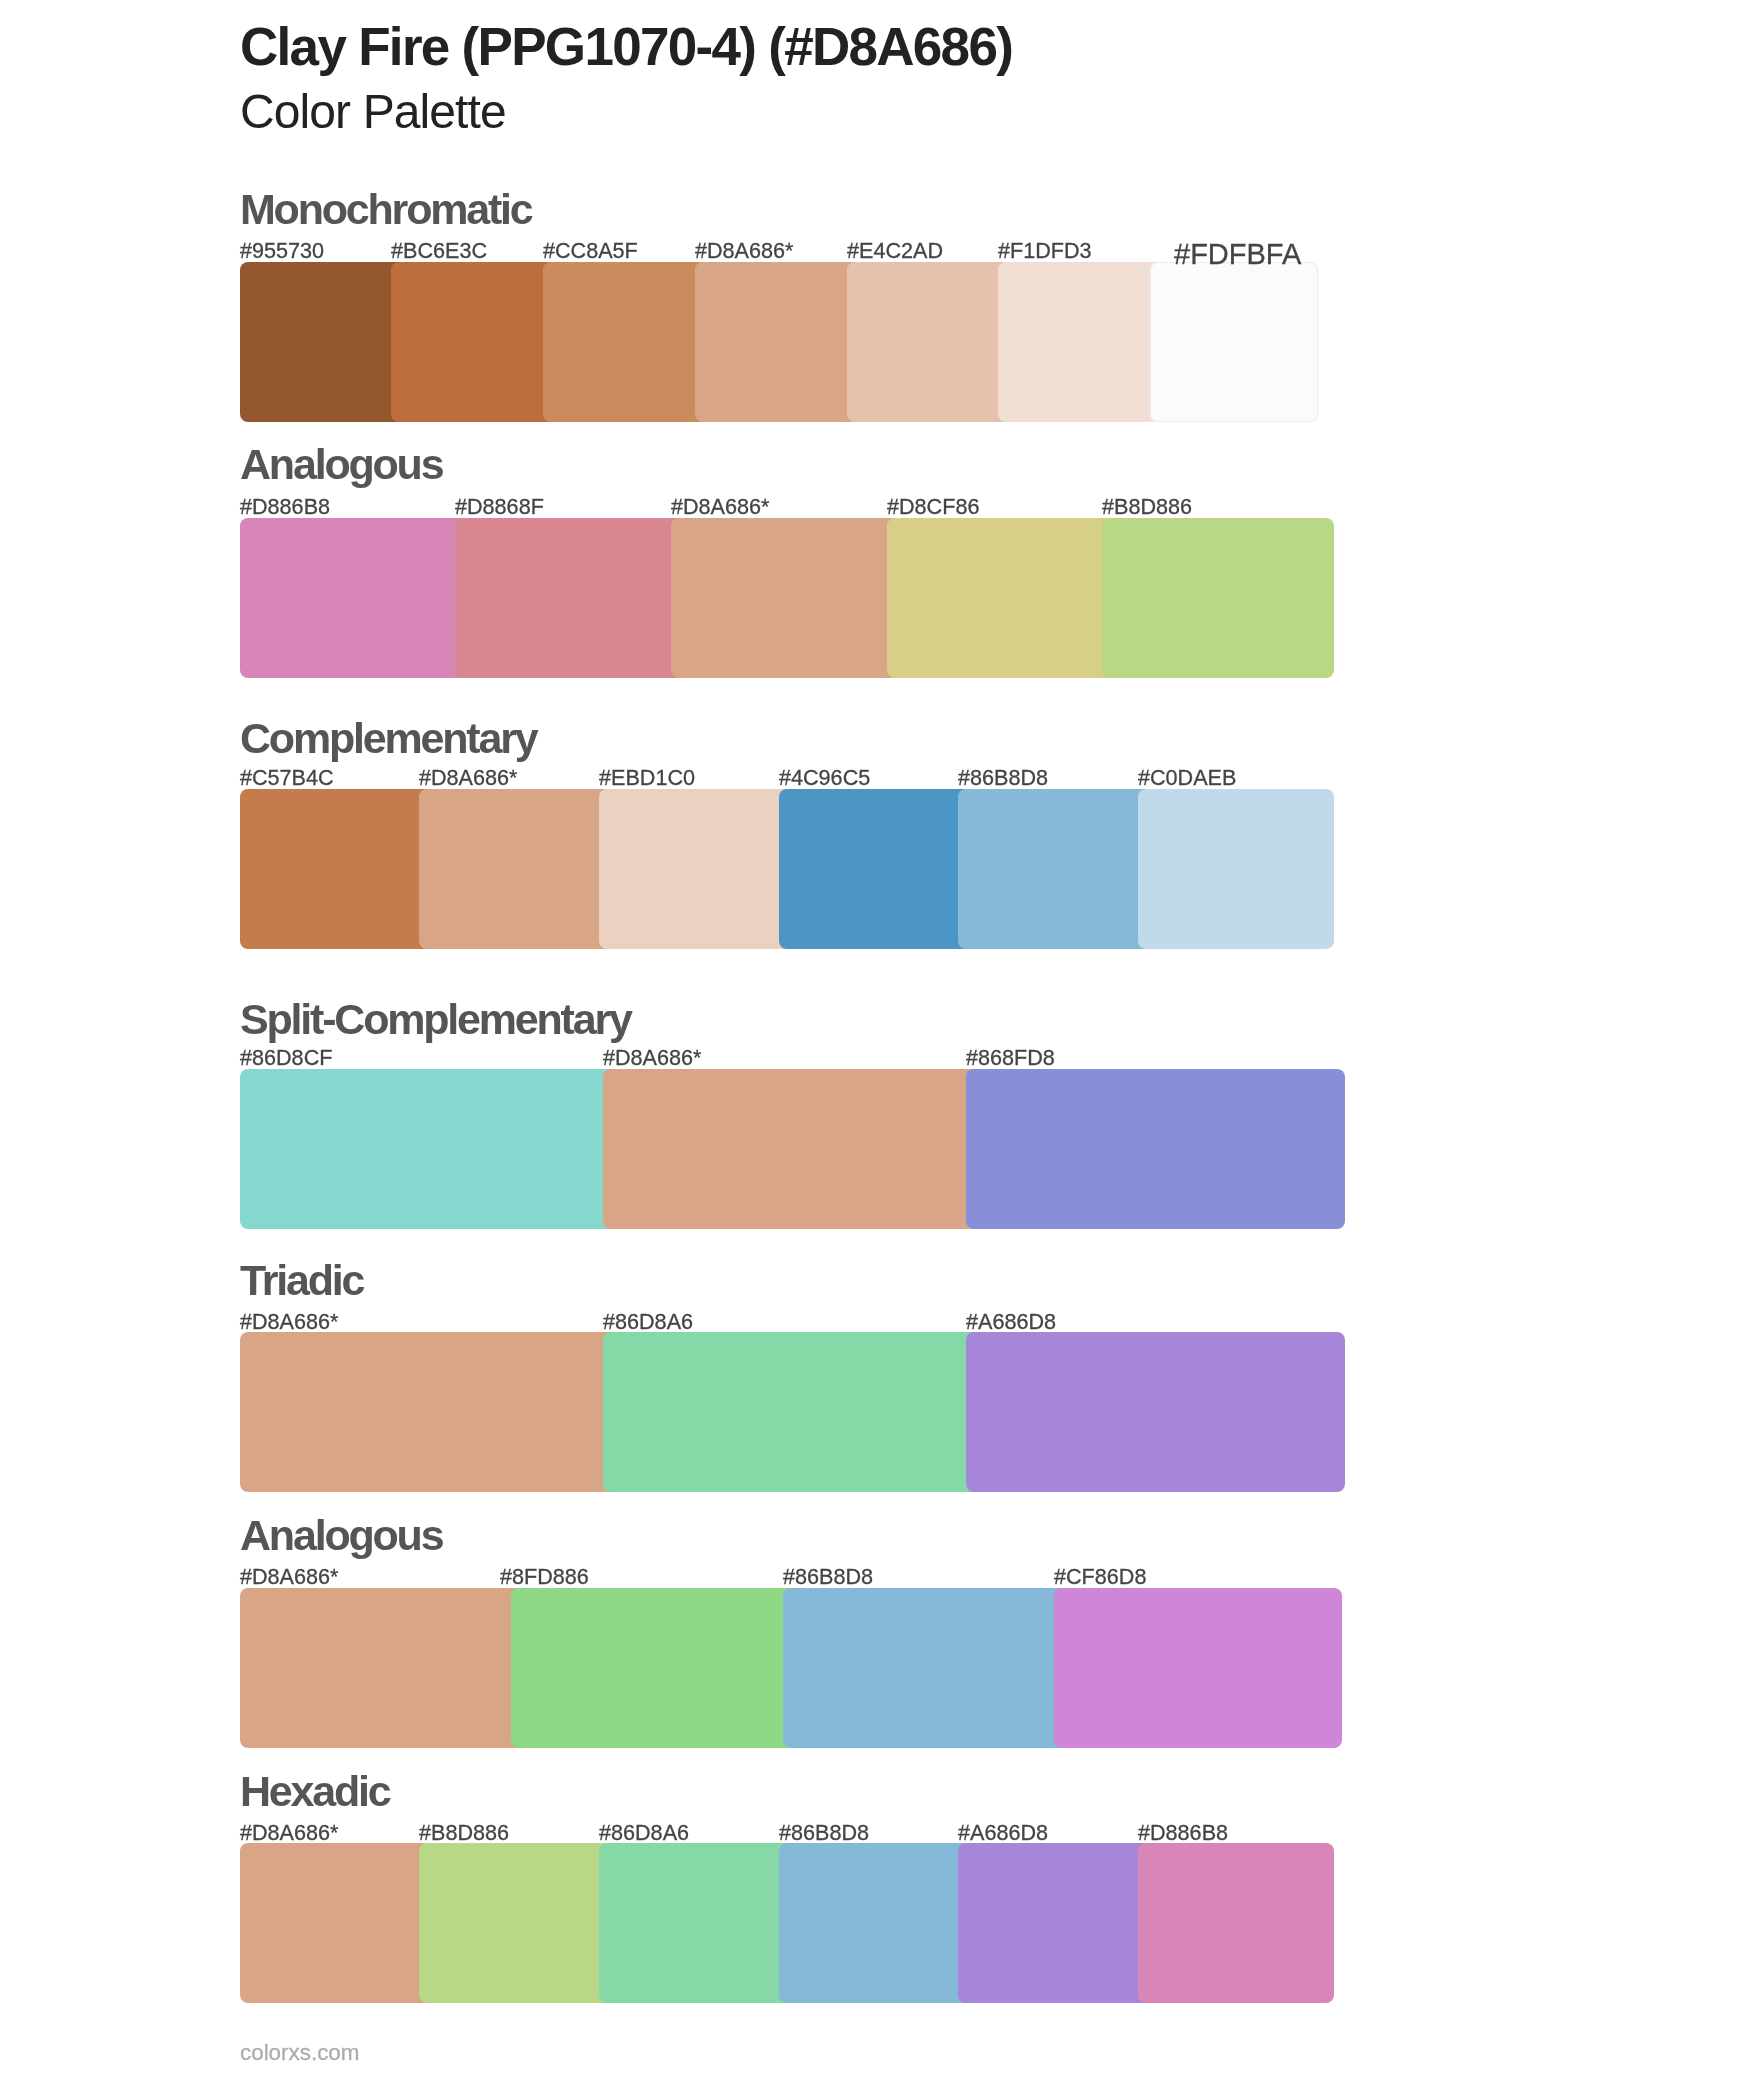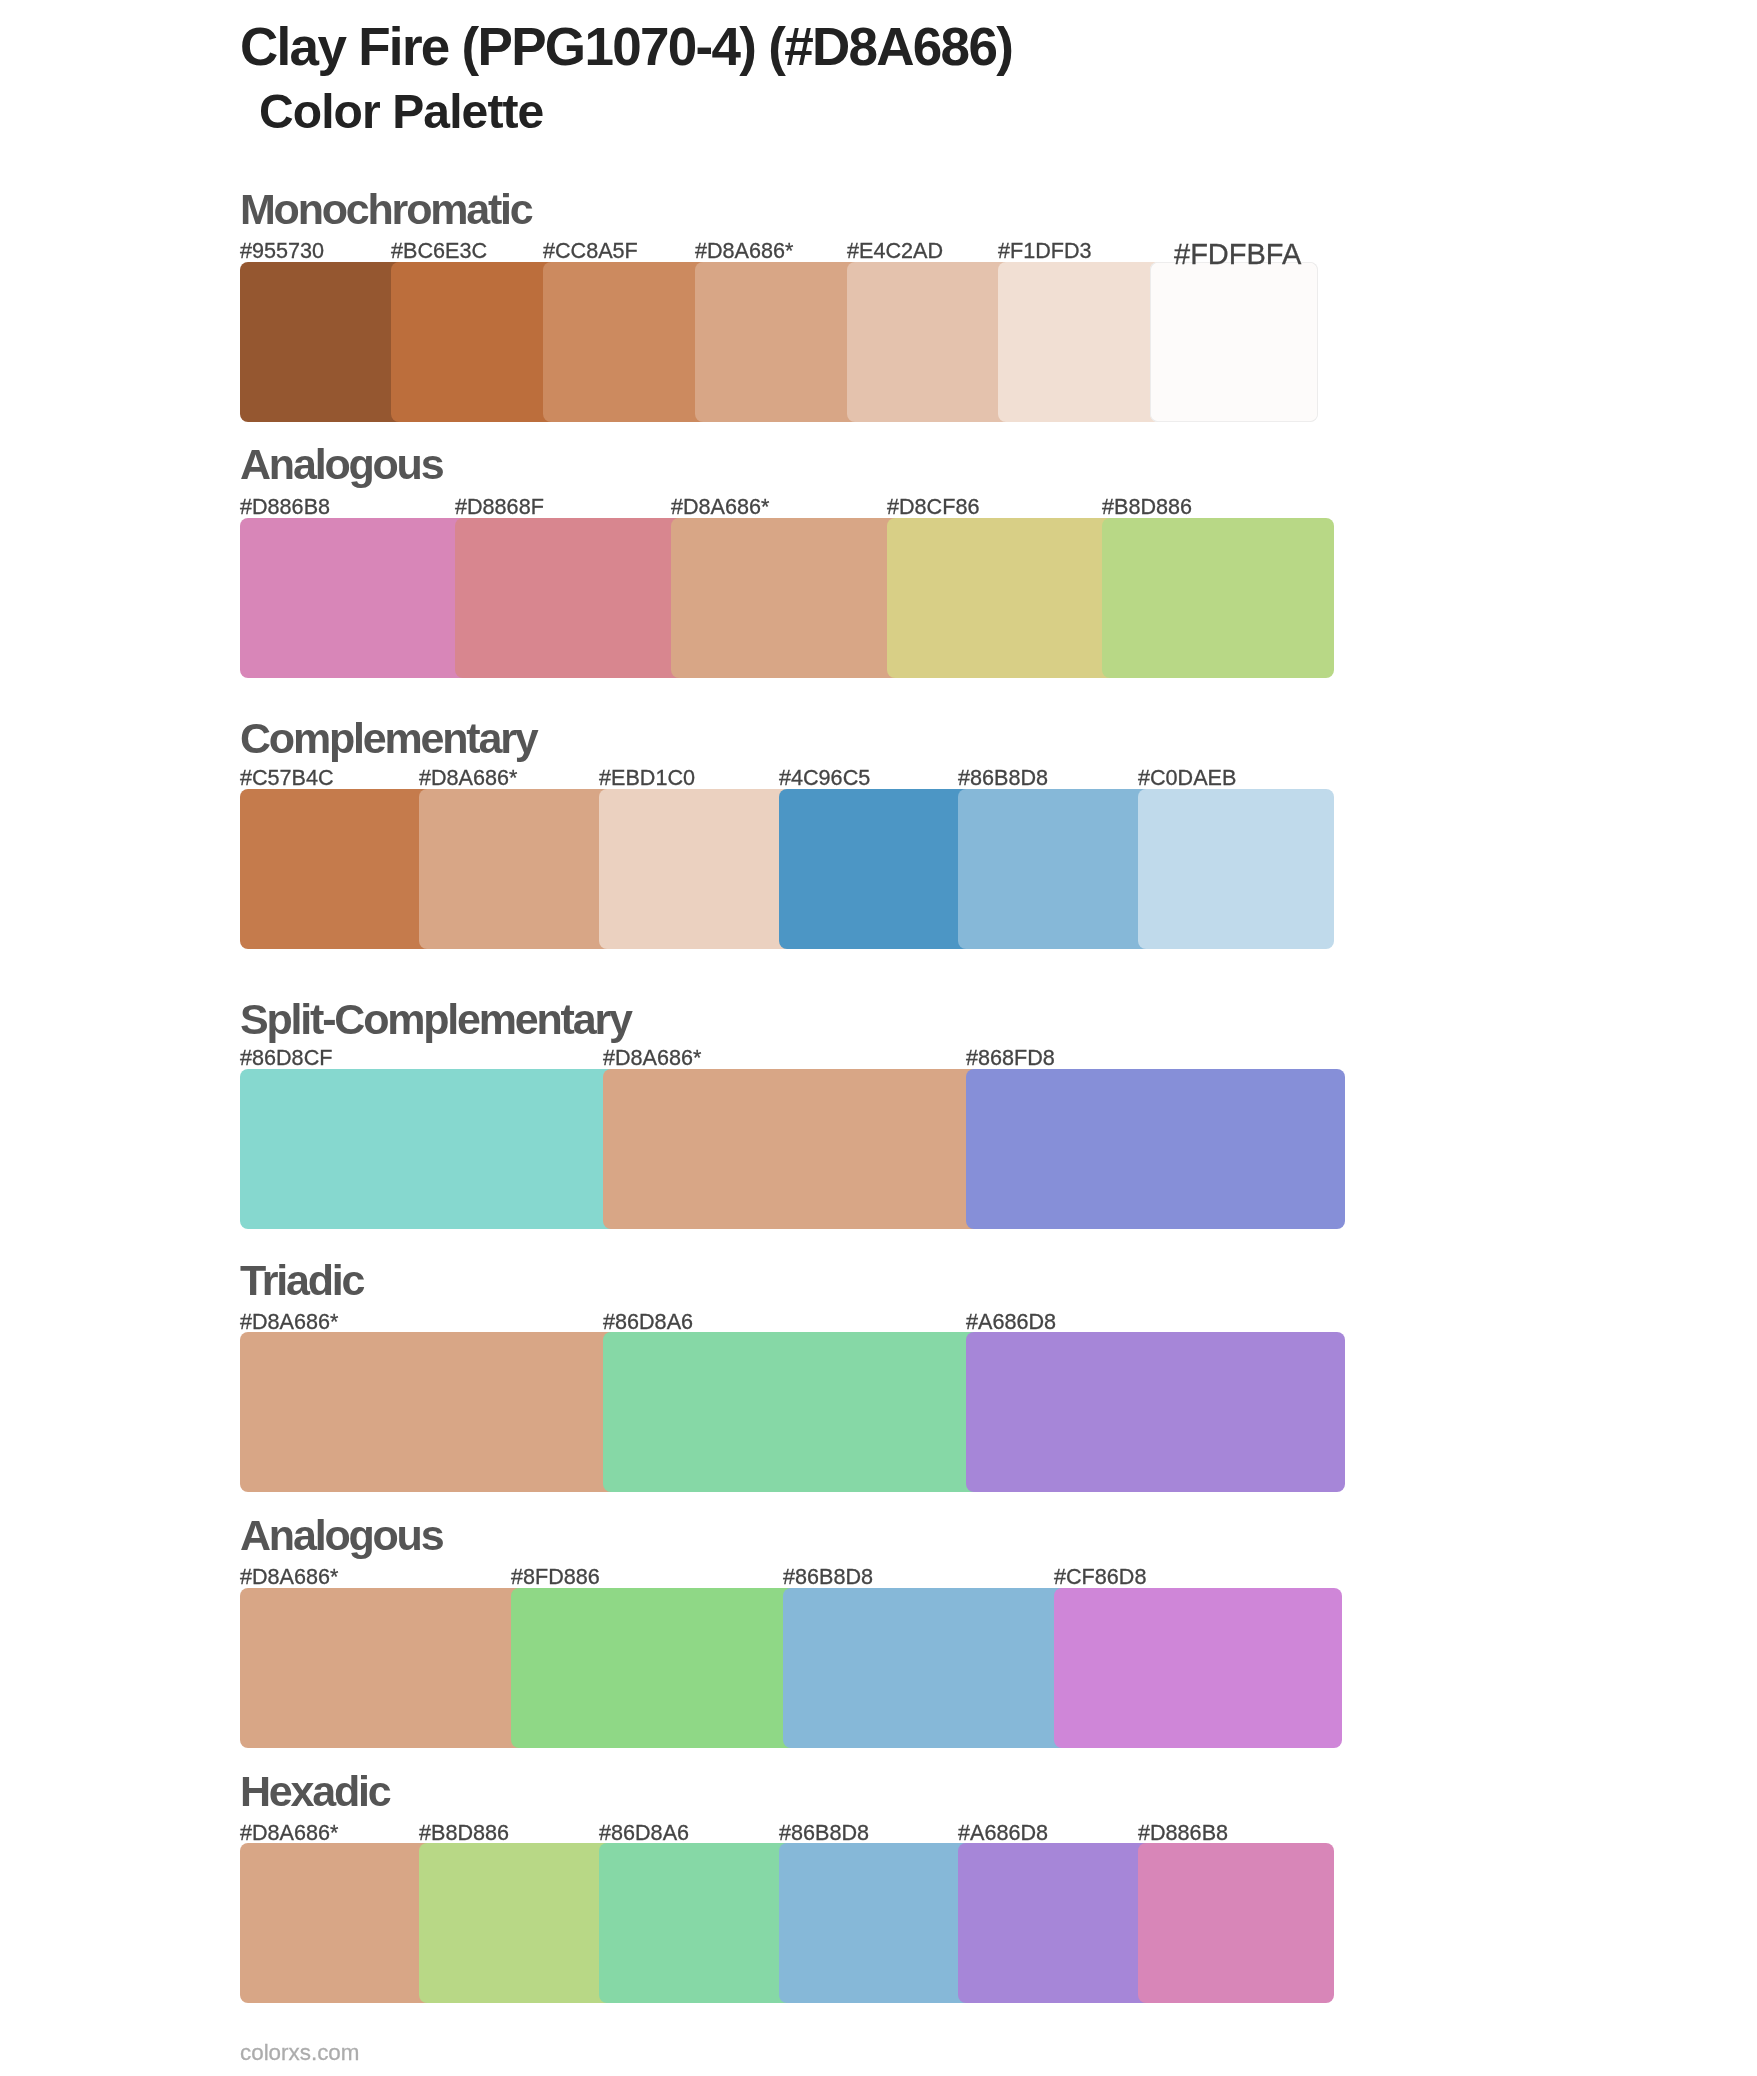--- a/index.html
+++ b/index.html
@@ -14,21 +14,21 @@
   .palette-section{position:static;}
 
   .hdr-title,.hdr-sub,.sec-title,.sw-label,.footer{
     position:absolute;
     white-space:nowrap;
     line-height:1;
     transform:translateZ(0);
     margin:0;
   }
   .hdr-title{left:240px;font-weight:bold;color:#222222;letter-spacing:-1.7px;}
-  .hdr-sub  {left:240px;font-weight:bold;color:#222222;letter-spacing:-0.9px;margin-left:19px;}
+  .hdr-sub  {left:240px;font-weight:normal;color:#222222;letter-spacing:-0.9px;}
   .sec-title{left:240px;font-weight:bold;color:#555555;letter-spacing:-2.2px;}
   .sw-label {font-weight:normal;color:#444444;-webkit-text-stroke:0.3px #444444;z-index:50;}
   .footer   {left:240px;font-weight:normal;color:#acacac;-webkit-text-stroke:0.3px #acacac;}
 
   .swatch{position:absolute;border-radius:8px;}
   .swatch.bordered{box-shadow:inset 0 0 0 0.8px #e9e9e9;}
 </style>
 </head>
 <body>
 
@@ -97,21 +97,21 @@
     <div class="swatch" style="background: rgb(216, 166, 134); left: 240px; top: 1332px; width: 379px; height: 160px; border-radius: 8px; z-index: 10;"></div>
     <span class="sw-label" style="left: 603px; font-size: 21.6px; top: 1311px;">#86D8A6</span>
     <div class="swatch" style="background: rgb(134, 216, 166); left: 603px; top: 1332px; width: 379px; height: 160px; border-radius: 8px; z-index: 11;"></div>
     <span class="sw-label" style="left: 966px; font-size: 21.6px; top: 1311px;">#A686D8</span>
     <div class="swatch" style="background: rgb(166, 134, 216); left: 966px; top: 1332px; width: 379px; height: 160px; border-radius: 8px; z-index: 12;"></div>
   </section>
   <section class="palette-section">
     <h2 class="sec-title" style="font-size: 43px; top: 1514px;">Analogous</h2>
     <span class="sw-label" style="left: 240px; font-size: 21.6px; top: 1566px;">#D8A686*</span>
     <div class="swatch" style="background: rgb(216, 166, 134); left: 240px; top: 1588px; width: 288px; height: 160px; border-radius: 8px; z-index: 10;"></div>
-    <span class="sw-label" style="left: 511px; font-size: 21.6px; top: 1566px;">#8FD886</span>
+    <span class="sw-label" style="left: 500px; font-size: 21.6px; top: 1566px;">#8FD886</span>
     <div class="swatch" style="background: rgb(143, 216, 134); left: 511px; top: 1588px; width: 288px; height: 160px; border-radius: 8px; z-index: 11;"></div>
     <span class="sw-label" style="left: 783px; font-size: 21.6px; top: 1566px;">#86B8D8</span>
     <div class="swatch" style="background: rgb(134, 184, 216); left: 783px; top: 1588px; width: 288px; height: 160px; border-radius: 8px; z-index: 12;"></div>
     <span class="sw-label" style="left: 1054px; font-size: 21.6px; top: 1566px;">#CF86D8</span>
     <div class="swatch" style="background: rgb(207, 134, 216); left: 1054px; top: 1588px; width: 288px; height: 160px; border-radius: 8px; z-index: 13;"></div>
   </section>
   <section class="palette-section">
     <h2 class="sec-title" style="font-size: 43px; top: 1770px;">Hexadic</h2>
     <span class="sw-label" style="left: 240px; font-size: 21.6px; top: 1822px;">#D8A686*</span>
     <div class="swatch" style="background: rgb(216, 166, 134); left: 240px; top: 1843px; width: 196px; height: 160px; border-radius: 8px; z-index: 10;"></div>

